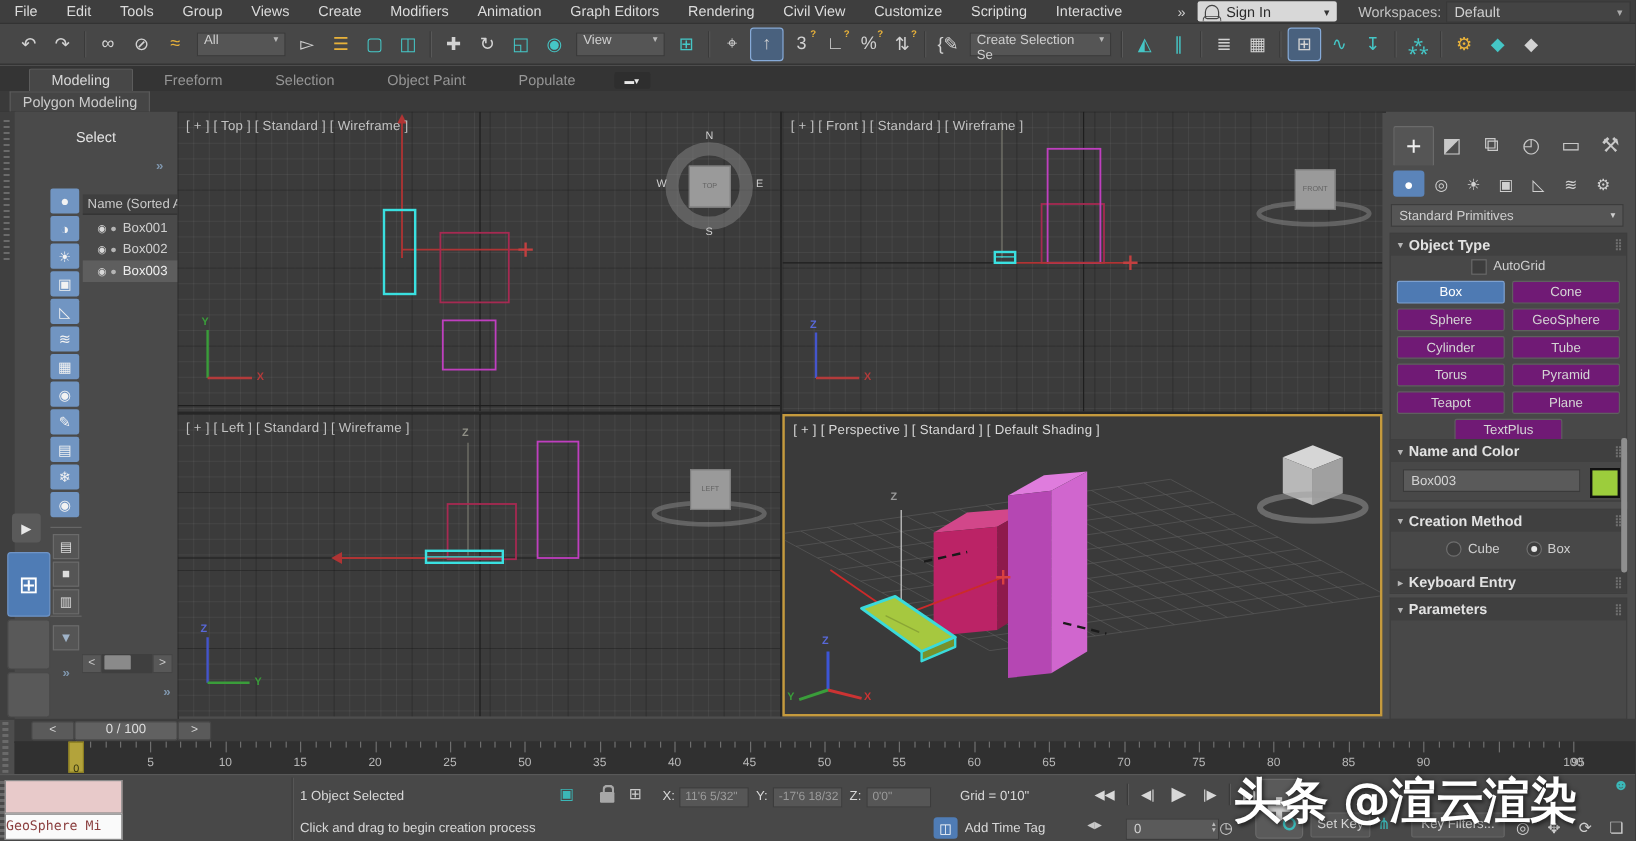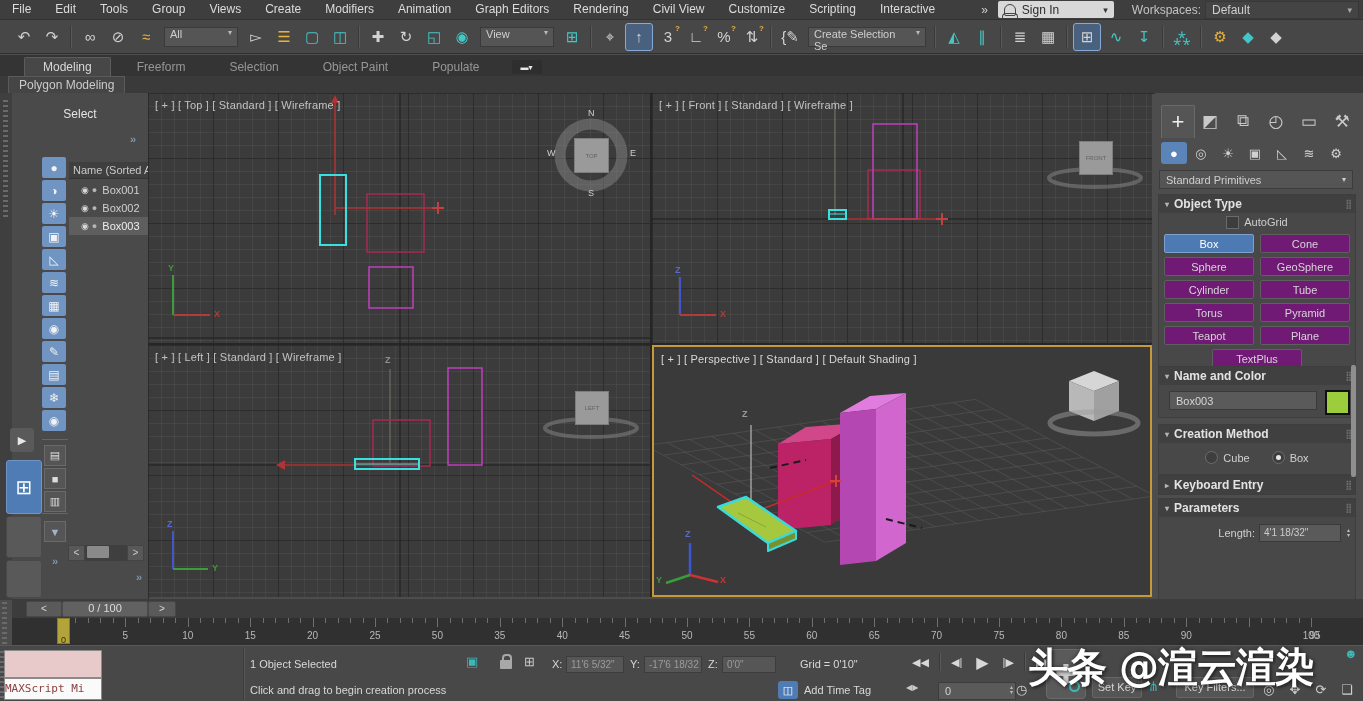--- a/index.html
+++ b/index.html
@@ -607,28 +607,20 @@
       </div>
     </div>
 
     <div class="rollout" style="top:405px;height:100px;">
       <div class="rhead">
         <span class="tri">▾</span>
         <span>Parameters</span>
         <span class="grip">⣿</span>
       </div>
       <div id="paramrows" style="padding-top:4px;">
-          <div class="prow">
-            <span class="plabel">Length:</span>
-            <div class="pfield">4'1 18/32"</div>
-            <div class="pspin">
-              <span>▴</span>
-              <span>▾</span>
-            </div>
-          </div>
         </div>
     </div>
   </div>
   <div id="rp-scrollbar" class="abs"></div>
 
   <div id="sliderrow" class="abs">
     <div class="sbtn" style="left:14px;width:34px;">&lt;</div>
     <div id="slider-handle">0 / 100</div>
     <div class="sbtn" style="left:136px;width:26px;">&gt;</div>
   </div>
@@ -758,21 +750,21 @@
         <div class="rlabel" style="left: 1291px;">95</div>
         <div class="rlabel" style="left: 1287px;">100</div>
       </div>
     <div id="frame-marker">0</div>
   </div>
   <div class="abs bgrip" style="top:600px;height:44px;"></div>
 
   <div id="statusbar" class="abs">
     <div class="bgrip" style="top:4px;height:48px;left:-1px;"></div>
     <div id="mxs-pink"></div>
-    <div id="mxs-white">MAXScript Mi</div>
+    <div id="mxs-white">GeoSphere Mi</div>
     <div id="sb-div"></div>
     <div class="sb-text" style="left:250px;top:12px;">1 Object Selected</div>
     <div class="sb-text" style="left:250px;top:38px;">Click and drag to begin creation process</div>
 
     <div class="sb-ico" style="left:466px;top:8px;color:#3bb8b8;">▣</div>
     <div class="lockico" style="left:500px;top:14px;"></div>
     <div class="sb-ico" style="left:524px;top:8px;">⊞</div>
 
     <div class="sb-text" style="left:552px;top:12px;">X:</div>
     <div class="sb-field" style="left:566px;top:10px;width:52px;">11'6 5/32"</div>

